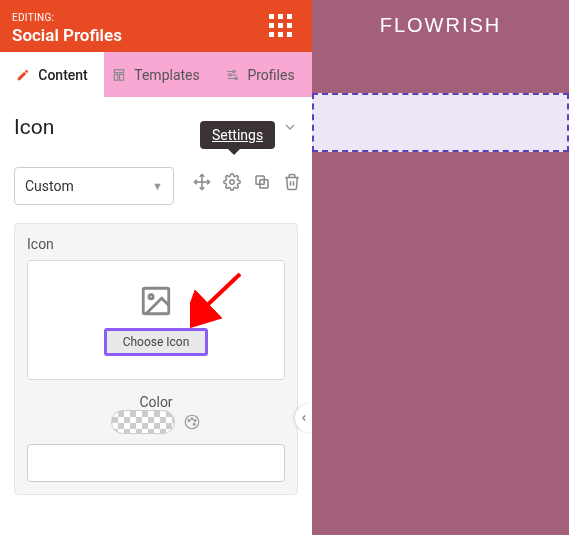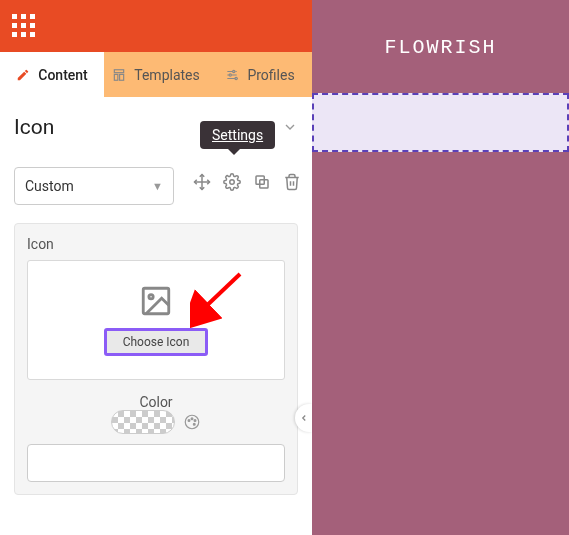--- a/index.html
+++ b/index.html
@@ -9,21 +9,21 @@
   
   .left-panel { width: 312px; background: #fff; display: flex; flex-direction: column; }
   .header { background: #e84b24; color: #fff; padding: 9px 12px 10px; display: flex; align-items: center; justify-content: space-between; height: 52px; }
   .header-text small { font-size: 10px; letter-spacing: 0.3px; }
   .header-text h1 { font-size: 17px; font-weight: 600; }
   .grid-icon { display: grid; grid-template-columns: repeat(3, 5px); grid-template-rows: repeat(3,5px); gap: 4px; margin-right: 8px; }
   .grid-icon span { width:5px;height:5px;background:#fff;border-radius:0; }
 
   
   .tabs { display:flex; height:45px; border-bottom:0; }
-  .tab { flex:1; display:flex; align-items:center; justify-content:center; gap:8px; font-size:14px; color:#555; cursor:pointer; background:#fdba74; }
+  .tab { flex:1; display:flex; align-items:center; justify-content:center; gap:8px; font-size:14px; color:#555; cursor:pointer; background:#f9a8d4; }
   .tab.active { background:#fff; color:#222; font-weight:500; }
   .tab.active .tab-icon { color:#e84b24; }
   .tab-icon { font-size:14px; color:#888; }
 
   
   .body { padding:18px 14px 14px; flex:1; }
 
   .section-row { display:flex; align-items:center; justify-content:space-between; margin-bottom:20px; }
   .section-title { font-size:21px; color:#222; font-weight:400; }
   .chevron-down { color:#999; font-size:16px; }
@@ -49,35 +49,39 @@
   .row .label { font-size:14px; color:#555; }
   .color-input-wrap { display:flex; align-items:center; gap:8px; }
   .color-chip { width:64px; height:24px; border-radius:12px; border:1px solid #ccc; background:
      repeating-conic-gradient(#ccc 0 25%, #fff 0 50%) 0 0/12px 12px; }
   .picker-icon { color:#999; font-size:16px; }
 
   .url-input { width:100%; height:38px; border:1px solid #ccc; border-radius:4px; padding:0 10px; font-size:13px; }
 
   
   .right-canvas { flex:1; background:#a4607a; position:relative; }
-  .brand { color:#fff; font-family: Liberation Mono, monospace; letter-spacing:2px; font-size:20px; text-align:center; padding-top:36px; font-weight:500; }
+  .brand { color:#fff; font-family: Liberation Sans, sans-serif; letter-spacing:2px; font-size:20px; text-align:center; padding-top:14px; font-weight:500; }
   .selection-box { position:absolute; top:93px; right:0; left:0; height:59px; border:2px dashed #5a40b8; background:#ece6f6; }
   .collapse-tab { position:absolute; left:-17px; top:404px; width:17px; height:28px; background:#fff; border-radius:14px 0 0 14px; box-shadow:-1px 0 3px rgba(0,0,0,.15); display:flex; align-items:center; justify-content:center; color:#888; font-size:14px; }
 
   
   .red-arrow { position:absolute; top:268px; left:190px; width:60px; height:60px; pointer-events:none; z-index:5; }
 
   svg { display:block; }
 </style>
 </head>
 <body>
 
 <div class="app">
   <div class="left-panel">
     <div class="header">
+      <div class="header-text">
+        <small>EDITING:</small>
+        <h1>Social Profiles</h1>
+      </div>
       <div class="grid-icon">
         <span></span>
           <span></span>
           <span></span>
           <span></span>
           <span></span>
           <span></span>
           <span></span>
           <span></span>
           <span></span>

